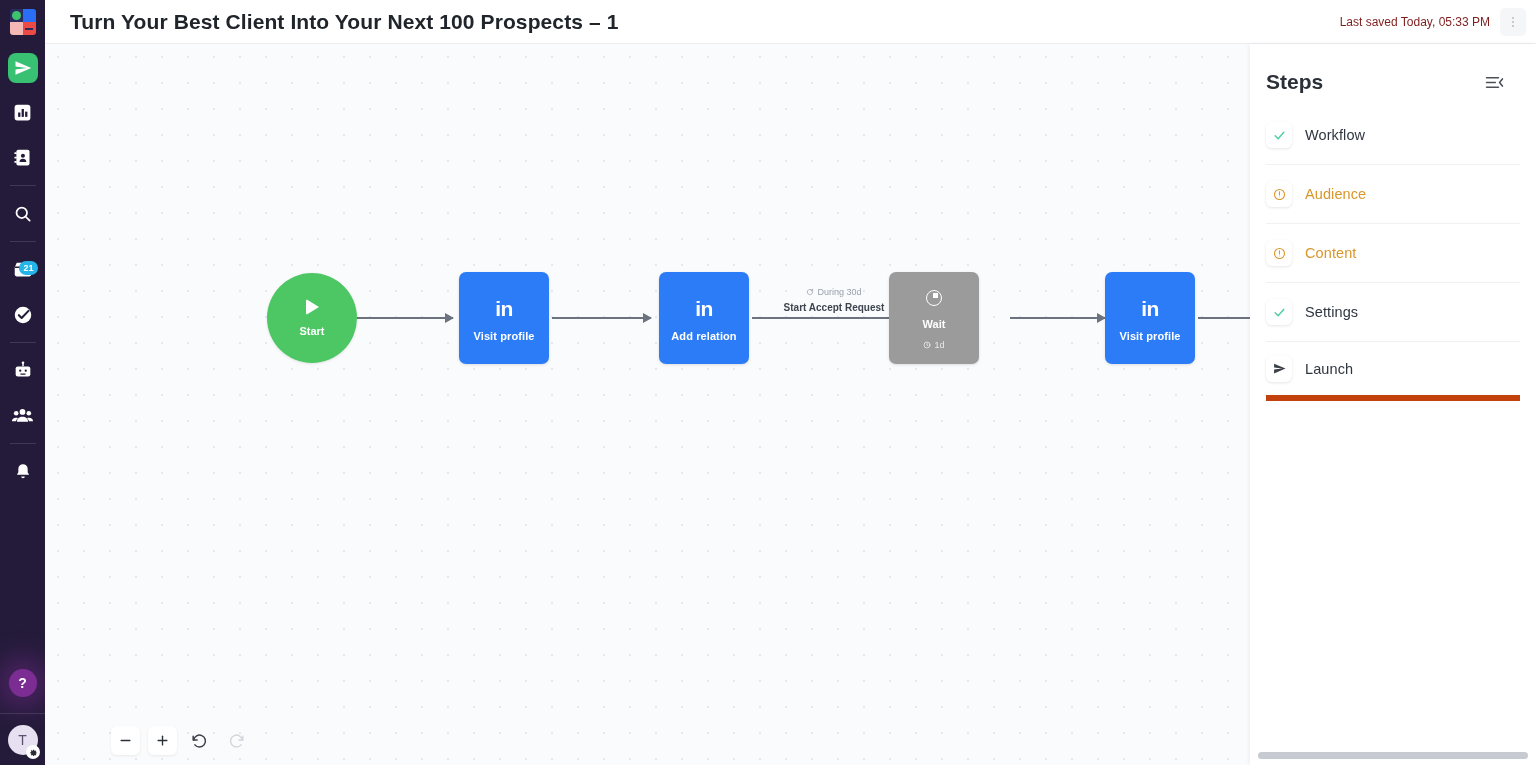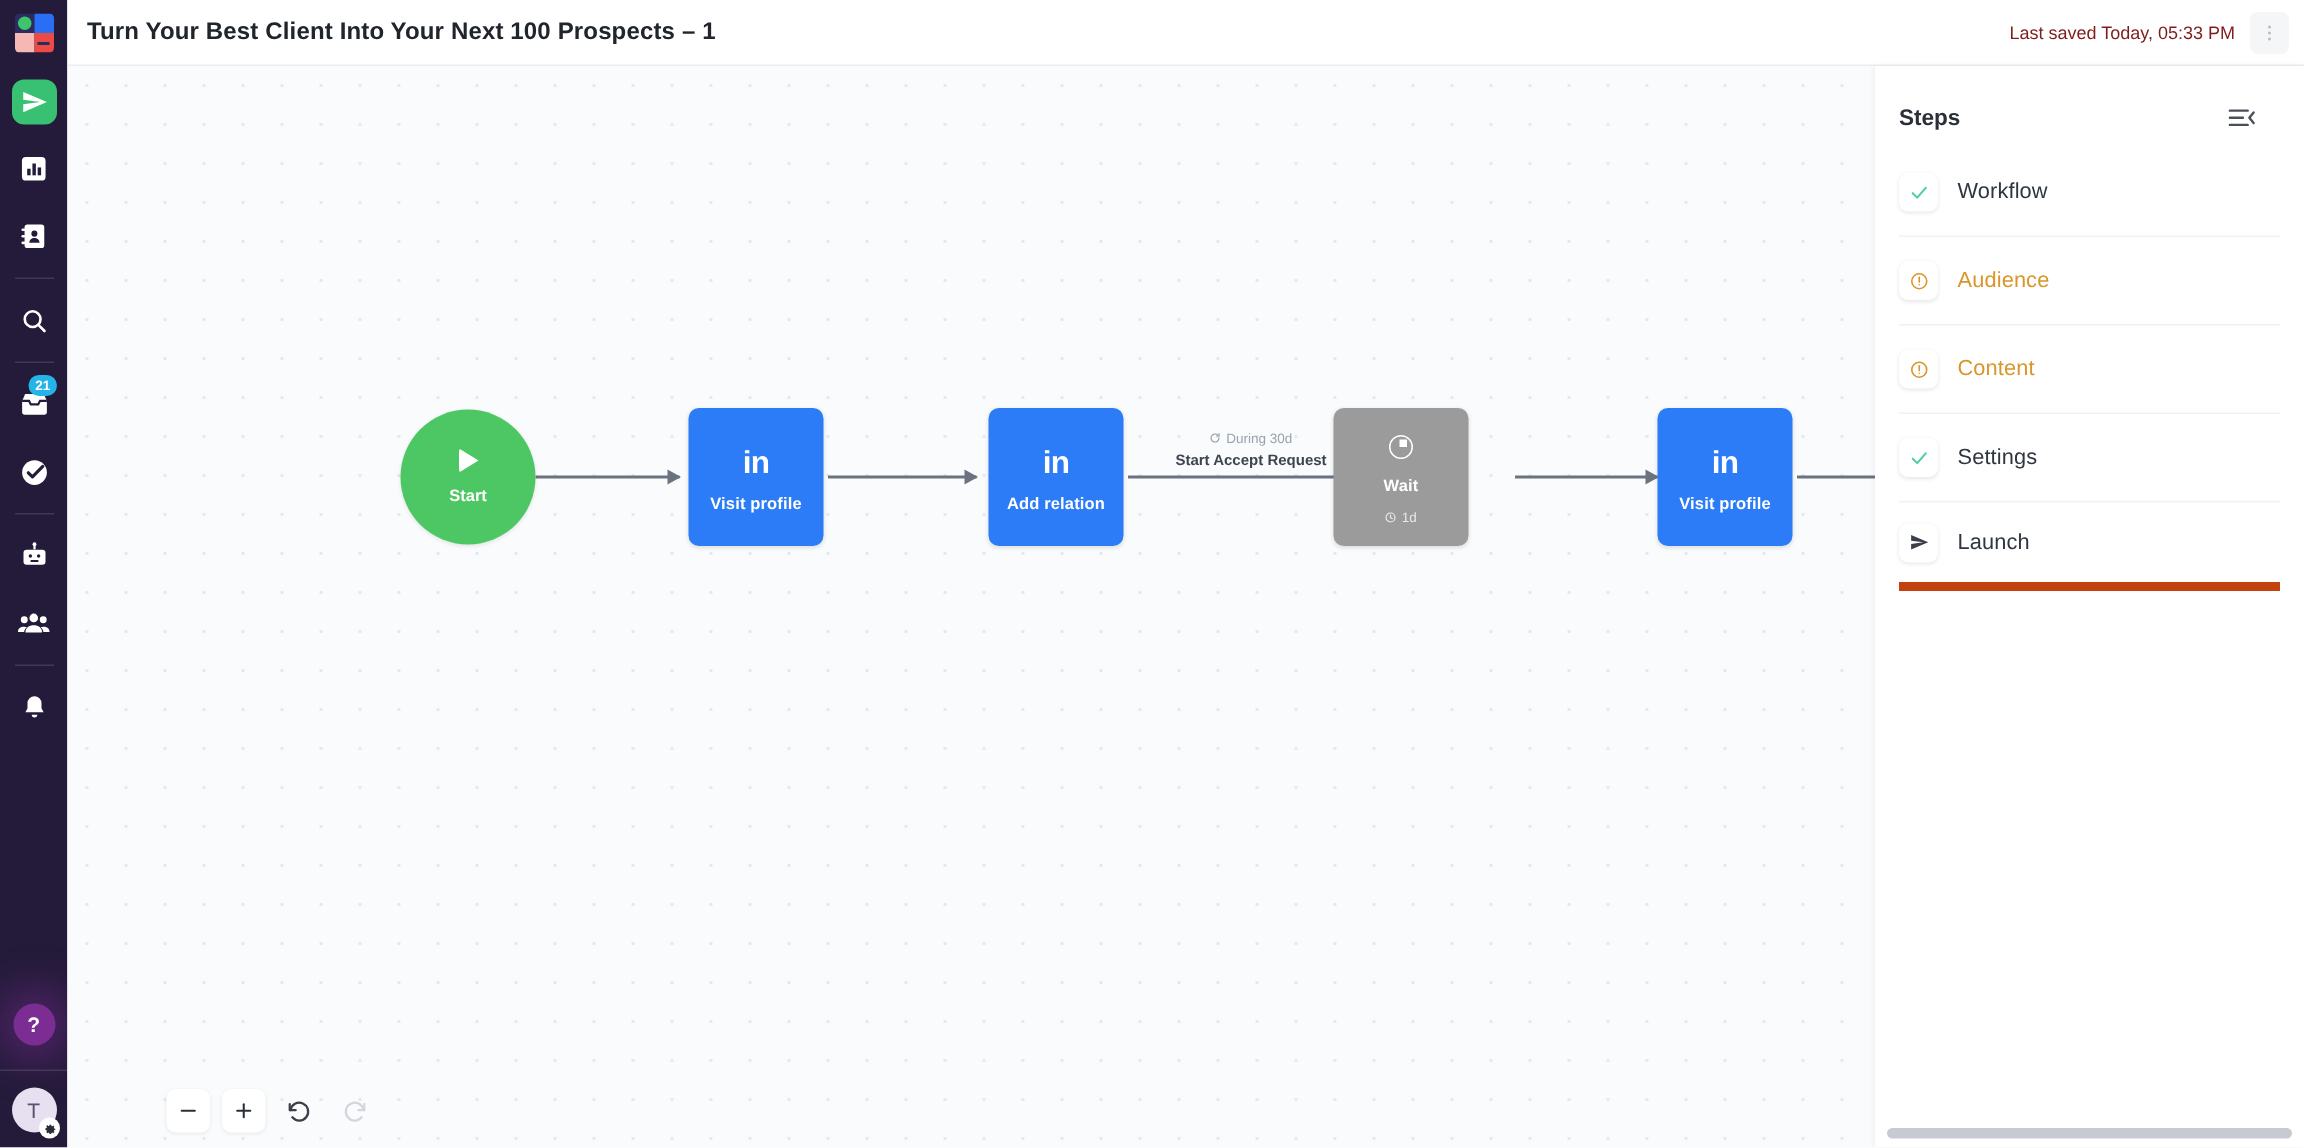--- a/index.html
+++ b/index.html
@@ -41,21 +41,21 @@
   .rail-item svg { display: block; }
   .rail-send {
     width: 30px; height: 30px; border-radius: 8px; background: #38c172;
     display: flex; align-items: center; justify-content: center;
   }
   .rail-sep {
     width: 26px; height: 1px; background: rgba(255,255,255,.13);
     margin: 5px 0;
   }
   .badge {
-    position: absolute; top: 3px; right: 7px;
+    position: absolute; top: 14px; right: 7px;
     min-width: 19px; height: 14px; padding: 0 3px;
     background: #25b4e8; color: #fff;
     border-radius: 7px; font-size: 9px; font-weight: 700;
     display: flex; align-items: center; justify-content: center;
     line-height: 1;
   }
   .rail-spacer { flex: 1 1 auto; }
   .help-btn {
     width: 28px; height: 28px; border-radius: 50%;
     background: #7c2d93; color: #ffffff;
@@ -86,22 +86,22 @@
   
   .main { flex: 1 1 auto; height: 765px; position: relative; background:#fff; }
 
   .topbar {
     height: 44px; width: 100%;
     display: flex; align-items: center;
     border-bottom: 1px solid #eceef1;
     background: #ffffff; position: relative; z-index: 5;
   }
   .page-title {
-    margin-left: 13px;
-    font-size: 16px; font-weight: 700; color: #20242b; letter-spacing: .1px;
+    margin-left: 25px;
+    font-size: 21px; font-weight: 700; color: #20242b; letter-spacing: .1px;
     white-space: nowrap;
   }
   .top-right {
     margin-left: auto; display: flex; align-items: center; gap: 10px;
     padding-right: 10px;
   }
   .saved-text { font-size: 12px; color: #7f1d1d; white-space: nowrap; }
   .kebab {
     width: 26px; height: 28px; border-radius: 5px; background:#f5f6f8;
     display: flex; flex-direction: column; align-items: center; justify-content: center;
@@ -208,21 +208,21 @@
   .steps-panel {
     position: absolute; top: 44px; right: 0; bottom: 0;
     width: 286px; background: #ffffff;
     box-shadow: -1px 0 4px rgba(0,0,0,.06);
     z-index: 6; display: flex; flex-direction: column;
   }
   .steps-head {
     display: flex; align-items: center; justify-content: space-between;
     padding: 26px 32px 12px 16px;
   }
-  .steps-title { font-size: 15px; font-weight: 700; color: #2b3038; }
+  .steps-title { font-size: 21px; font-weight: 700; color: #2b3038; }
   .collapse-icon { cursor: pointer; display: flex; }
 
   .steps-list { padding: 0 16px; }
   .step-row {
     display: flex; align-items: center; gap: 13px;
     height: 59px; border-bottom: 1px solid #f0f1f4;
     cursor: pointer;
   }
   .step-row:last-child { border-bottom: 6px solid #c2410c; }
   .step-ico {

